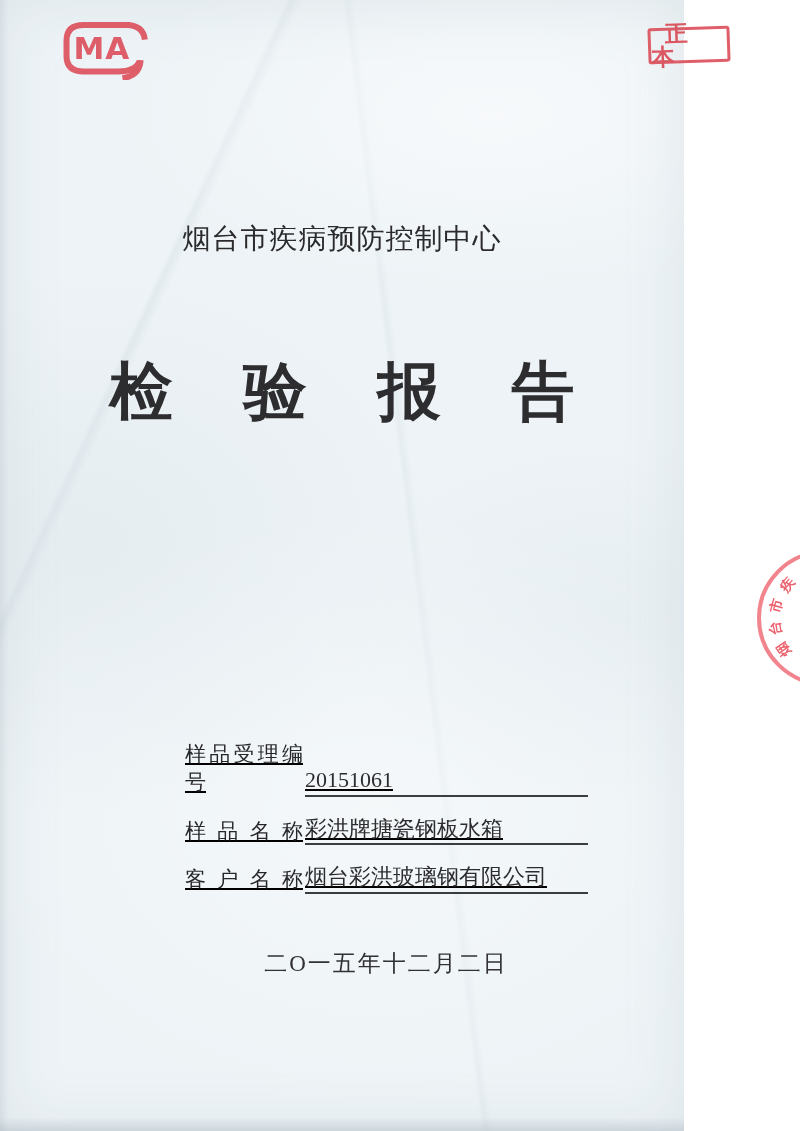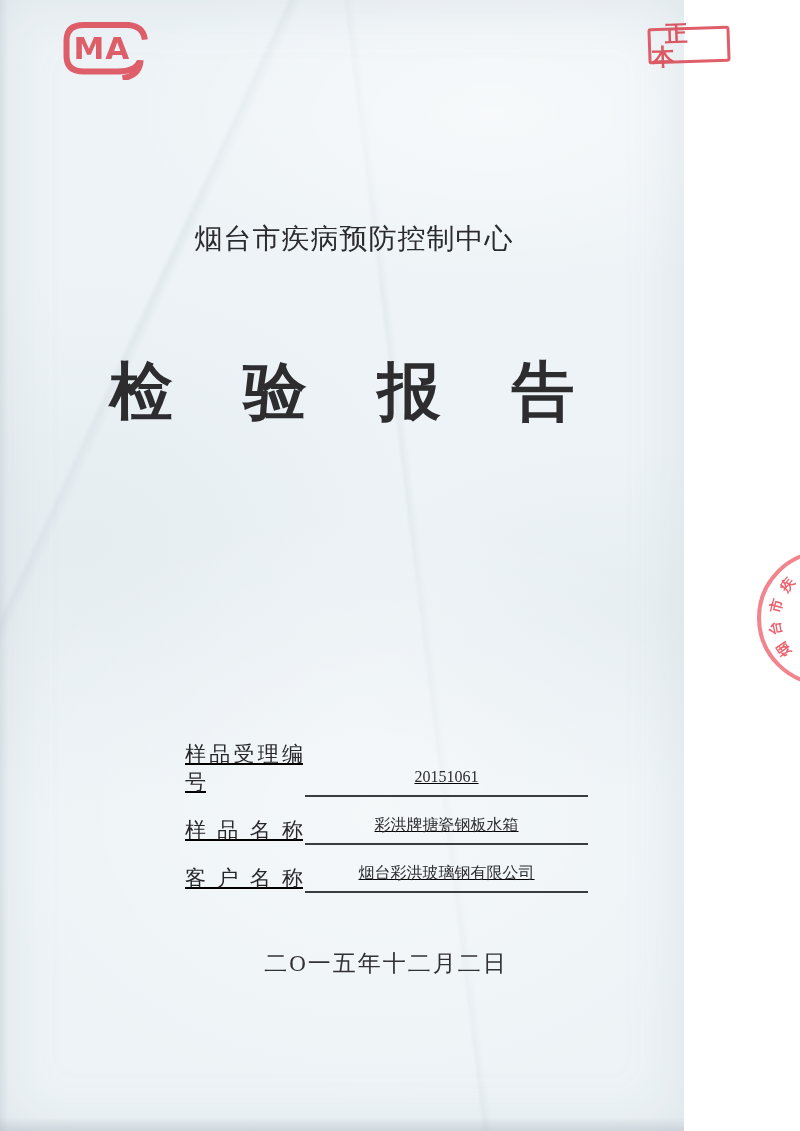--- a/index.html
+++ b/index.html
@@ -46,21 +46,21 @@
     border: 4px solid #ee6e79; border-radius: 50%;
     opacity: .85;
   }
   .seal-char {
     position: absolute;
     font-size: 14px; color: #ec616d; font-weight: bold; line-height: 1;
   }
 
   
   .org-title {
-    left: 12px; top: 220px; width: 100%;
+    left: 0; top: 220px; width: 100%;
     text-align: center;
     font-size: 28px; letter-spacing: 1px; color: #2b2b2d;
   }
   .main-title {
     left: 0; top: 349px; width: 100%;
     text-align: center;
     font-size: 63px; font-weight: bold;
     letter-spacing: 71px; padding-left: 71px; box-sizing: border-box;
     color: #2d2d30;
   }
@@ -74,22 +74,22 @@
   .field-row { display: flex; align-items: flex-end; margin-bottom: 18px; }
   .field-label {
     display: inline-block; width: 118px;
     text-align: justify; text-align-last: justify;
     font-size: 21px; color: #27272a; line-height: 1.35;
     flex: none;
   }
   .field-line {
     flex: 1; margin-left: 2px;
     border-bottom: 2px solid #3a3d40;
-    text-align: center;
-    font-size: 16px; color: #2c2c2f;
+    text-align: left;
+    font-size: 22px; color: #2c2c2f;
     padding-bottom: 1px; line-height: 1.25;
     min-height: 27px;
   }
   .doc-date {
     left: 0; top: 948px; width: 100%;
     text-align: center;
     font-size: 23px; letter-spacing: 2px; color: #313134; padding-left: 44px;
   }
 </style>
 </head>

